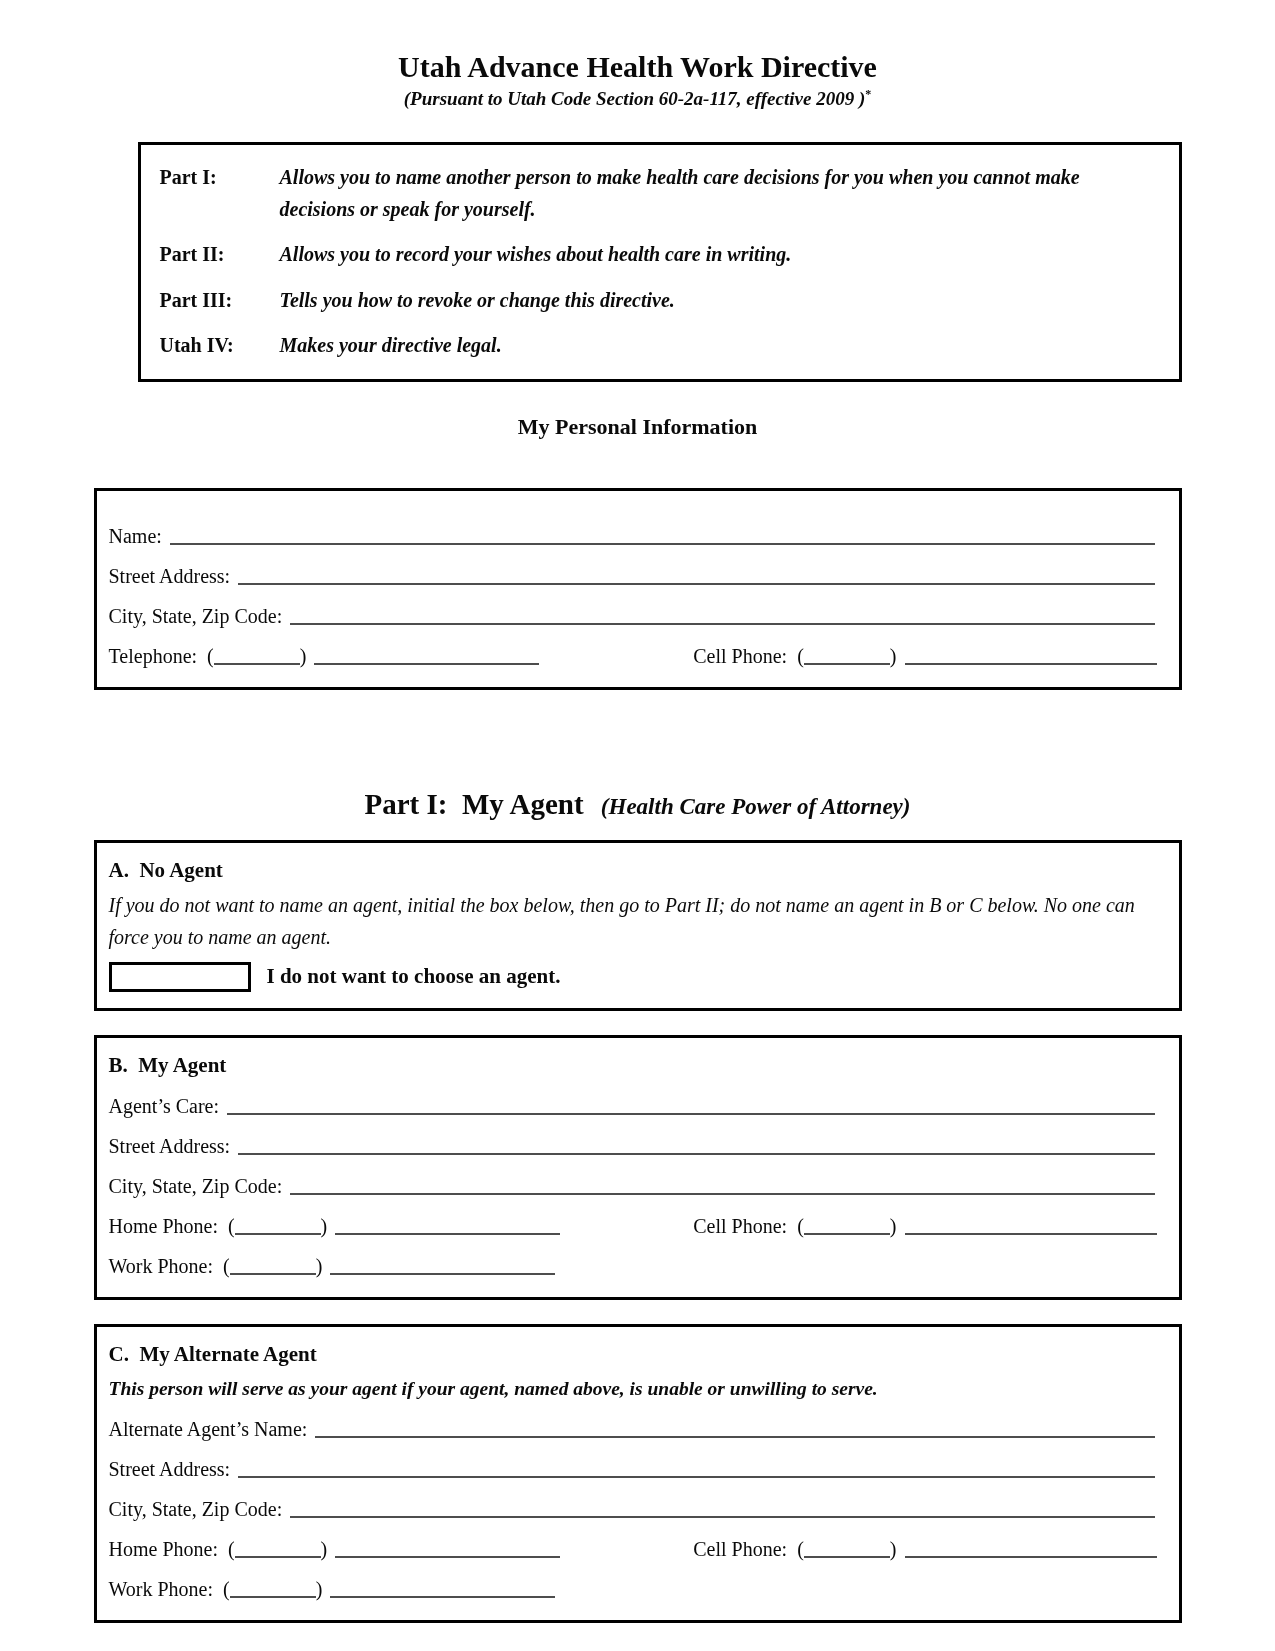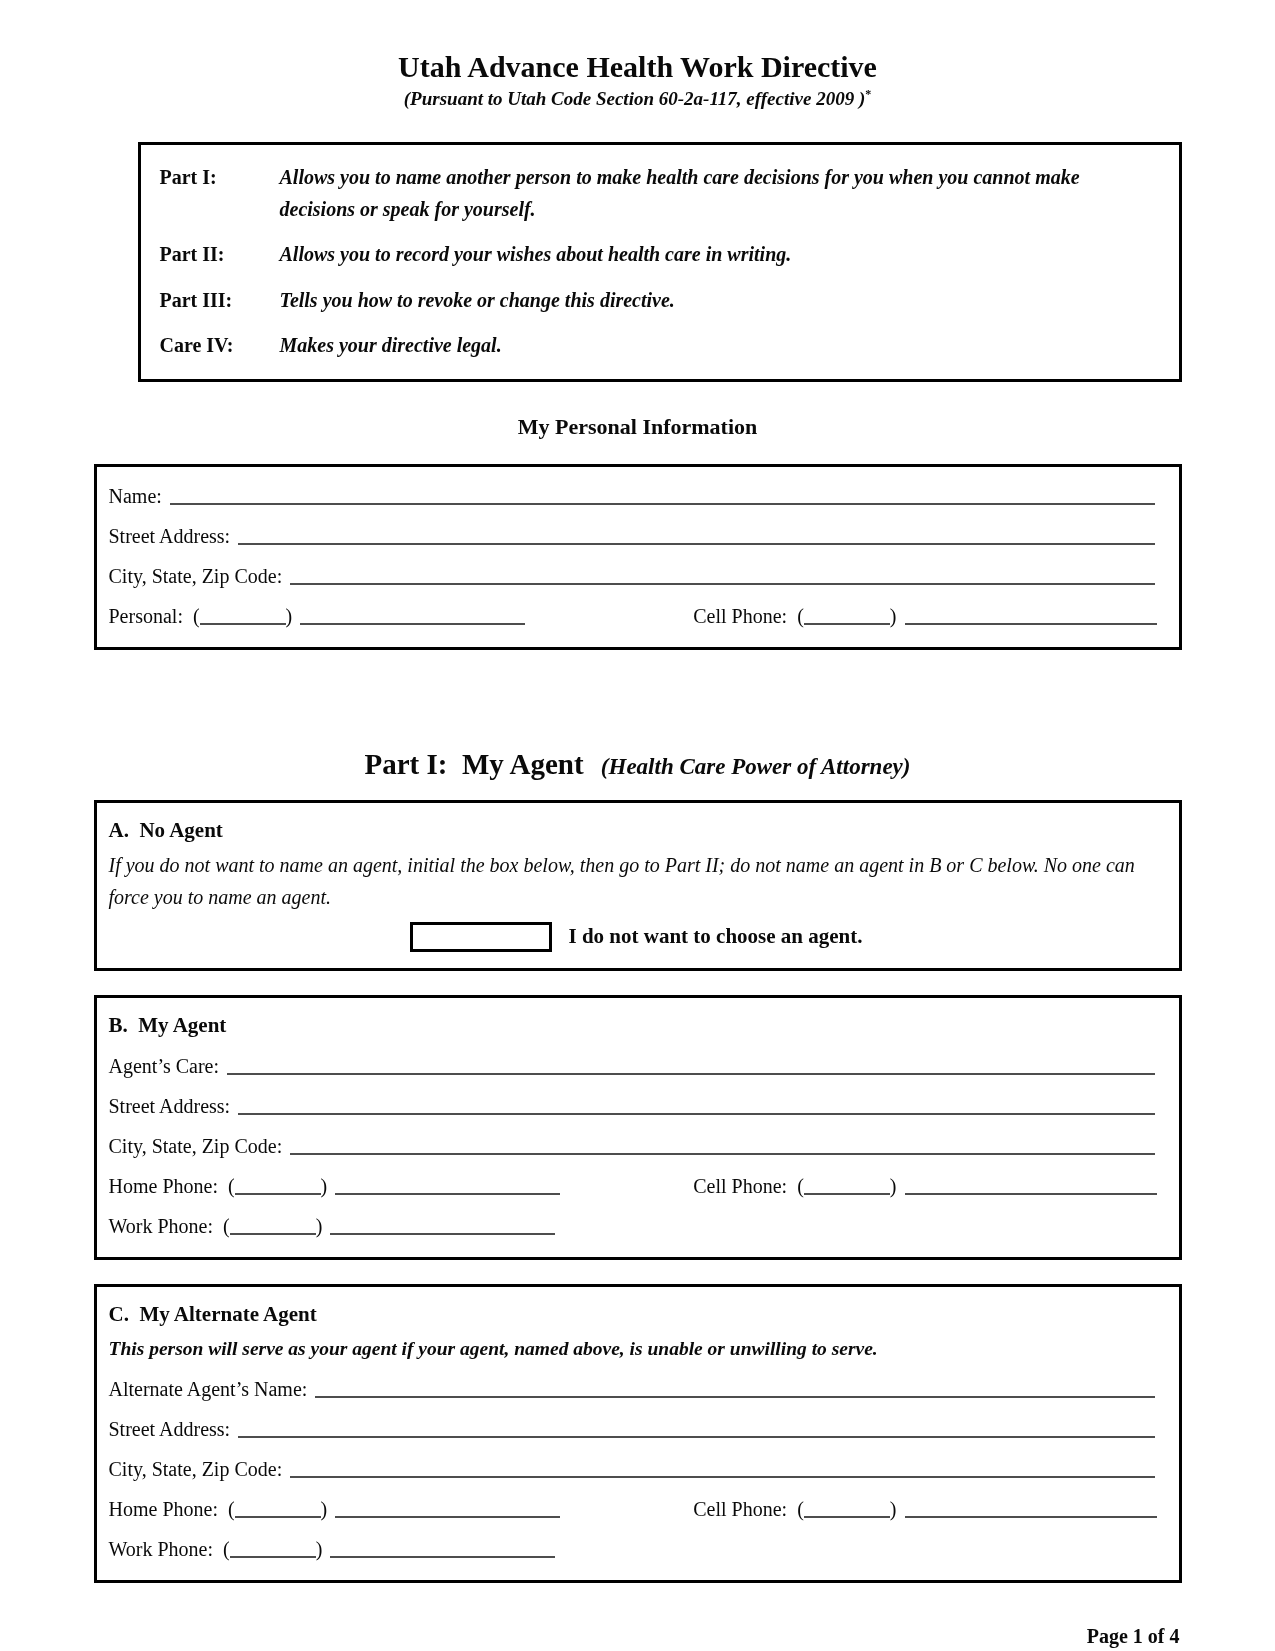--- a/index.html
+++ b/index.html
@@ -73,22 +73,22 @@
   }
   .part-label {
     font-weight: bold;
     white-space: nowrap;
   }
   .part-desc {
     font-weight: bold;
     font-style: italic;
   }
   .fields-box {
-    margin-top: 24px;
-    padding: 4px 14px 16px 12px;
+    margin-top: 48px;
+    padding: 20px 14px 16px 12px;
   }
   .agent-box {
     padding: 12px 14px 16px 12px;
   }
   .box-title {
     font-size: 21px;
     font-weight: bold;
     line-height: 1.5;
     font-family: Liberation Serif, serif;
   }
@@ -131,21 +131,20 @@
   .num   { width: 225px; margin-left: 8px; }
   .num-last { width: 252px; margin-left: 8px; margin-right: 8px; }
   .half-spacer { flex: 1 1 30px; min-width: 24px; }
   .birth-blank { width: 330px; margin-left: 16px; }
   
   .initial-row {
     display: flex;
     align-items: center;
     margin-top: 8px;
     margin-left: 0;
-    justify-content: center;
   }
   .initial-box {
     width: 142px;
     height: 30px;
     border: 3px solid #000;
     box-sizing: border-box;
     background: #fff;
   }
   .initial-label {
     font-size: 21px;
@@ -170,41 +169,41 @@
   <div class="doc-title">Utah Advance Health Work Directive</div>
   <div class="doc-subtitle"><span>(Pursuant to Utah Code Section 60-2a-117, effective 2009 )</span><sup>*</sup></div>
 
   <div class="box parts-box">
     <div class="part-label">Part I:</div>
     <div class="part-desc">Allows you to name another person to make health care decisions for you when you cannot make decisions or speak for yourself.</div>
     <div class="part-label">Part II:</div>
     <div class="part-desc">Allows you to record your wishes about health care in writing.</div>
     <div class="part-label">Part III:</div>
     <div class="part-desc">Tells you how to revoke or change this directive.</div>
-    <div class="part-label">Care IV:</div>
+    <div class="part-label">Utah IV:</div>
     <div class="part-desc">Makes your directive legal.</div>
   </div>
 
   <div class="section-heading">My Personal Information</div>
 
   <div class="box fields-box">
     <div class="row">
       <span class="lbl">Name:</span>
       <div class="blank grow"></div>
     </div>
     <div class="row">
       <span class="lbl">Street Address:</span>
       <div class="blank grow"></div>
     </div>
     <div class="row">
       <span class="lbl">City, State, Zip Code:</span>
       <div class="blank grow"></div>
     </div>
     <div class="row">
-      <span class="lbl">Personal:</span>
+      <span class="lbl">Telephone:</span>
       <span class="paren">(</span>
       <div class="blank area"></div>
       <span class="paren close">)</span>
       <div class="blank num"></div>
       <div class="half-spacer"></div>
       <span class="lbl">Cell Phone:</span>
       <span class="paren">(</span>
       <div class="blank area"></div>
       <span class="paren close">)</span>
       <div class="blank num-last"></div>

